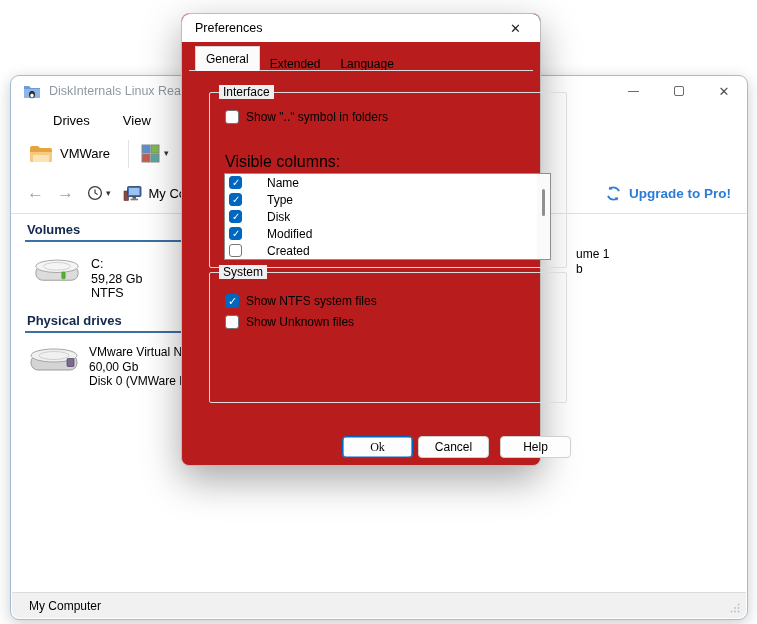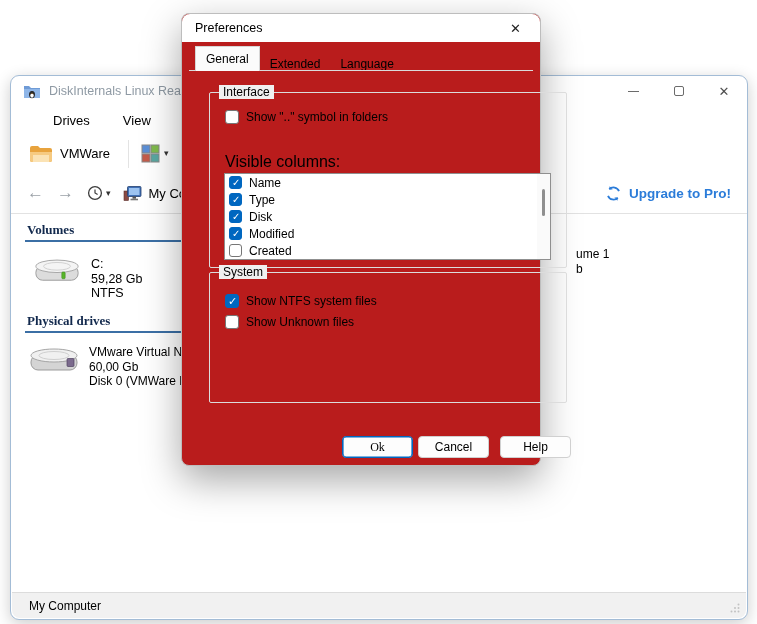--- a/index.html
+++ b/index.html
@@ -25,21 +25,21 @@
   .tb-sep { width:1px; height:28px; background:#e3e3e3; margin:0 12px; }
   .views-btn { display:flex; align-items:center; gap:4px; }
   .caret { font-size:9px; color:#333; line-height:1; }
 
   .navbar { position:absolute; top:97px; left:0; right:0; height:41px; border-bottom:1px solid #e2e2e2; display:flex; align-items:center; padding:0 16px; }
   .nav-arrow { color:#9aa0a6; font-size:17px; width:30px; text-align:left; }
   .hist-btn { display:flex; align-items:center; gap:3px; margin-right:12px; }
   .loc { display:flex; align-items:center; gap:7px; font-size:13px; white-space:nowrap; }
   .upgrade { margin-left:auto; display:flex; align-items:center; gap:7px; color:#2b7cd9; font-weight:bold; font-size:13.5px; white-space:nowrap; }
 
-  .side-heading { position:absolute; font-size:13px; font-weight:bold; color:#12294d; white-space:nowrap;font-family:Liberation Serif, serif; }
+  .side-heading { position:absolute; font-size:13px; font-weight:bold; color:#12294d; white-space:nowrap; }
   .side-rule { position:absolute; height:2px; background:#3b6fa5; }
   .drive-entry { position:absolute; display:flex; gap:10px; align-items:flex-start; white-space:nowrap; }
   .drive-text { font-size:12.5px; line-height:14.5px; }
 
   .partial-text { position:absolute; left:565px; top:171px; font-size:12px; line-height:15px; color:#000; white-space:nowrap; }
 
   .statusbar { position:absolute; left:1px; right:1px; bottom:1px; height:26px; background:#f1f1f1;
                border-top:1px solid #dcdcdc; border-radius:0 0 8px 8px; display:flex; align-items:center;
                padding-left:17px; font-size:12px; }
   .grip { position:absolute; right:6px; bottom:5px; }
@@ -63,21 +63,21 @@
 
   .cbrow { position:absolute; left:15px; display:flex; align-items:center; gap:7px; font-size:12px; white-space:nowrap; }
   .cb { width:14px; height:14px; border:1px solid #767676; border-radius:3px; background:#fff; position:relative; flex:none; }
   .cb.checked { background:#0067c0; border-color:#0067c0; }
   .cb.checked::after { content:"✓"; position:absolute; left:2px; top:0; color:#fff; font-size:11px; font-weight:bold; line-height:13px; }
   .cb.small { width:13px; height:13px; }
   .cb.small.checked::after { font-size:10px; left:2px; line-height:12px; }
 
   .vis-label { position:absolute; left:15px; top:60px; font-size:16px; }
   .listbox { position:absolute; left:14px; top:80px; width:327px; height:87px; background:#fff; border:1px solid #8f8f8f; overflow:hidden; }
-  .lb-item { display:flex; align-items:center; gap:7px; font-size:12px; height:17px; padding-left:4px; white-space:nowrap; }
+  .lb-item { display:flex; align-items:center; gap:25px; font-size:12px; height:17px; padding-left:4px; white-space:nowrap; }
   .lb-scroll { position:absolute; right:0; top:0; bottom:0; width:13px; background:#fafafa; }
   .lb-thumb { position:absolute; right:5px; top:15px; width:3px; height:27px; background:#8f8f8f; border-radius:2px; }
 
   .dlg-btn { position:absolute; top:422px; width:71px; height:22px; background:#fdfdfd; border:1px solid #d0d0d0;
              border-radius:4px; font-size:12px; text-align:center; line-height:20px; }
   #btn-ok { left:160px; border:1px solid #0067c0; box-shadow:inset 0 0 0 0.6px #0067c0;font-family:Liberation Serif, serif; }
   #btn-cancel { left:236px; }
   #btn-help { left:318px; }
 </style>
 </head>

